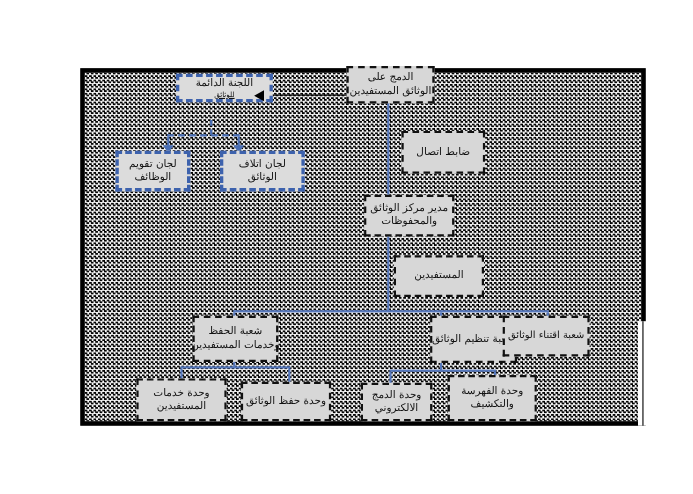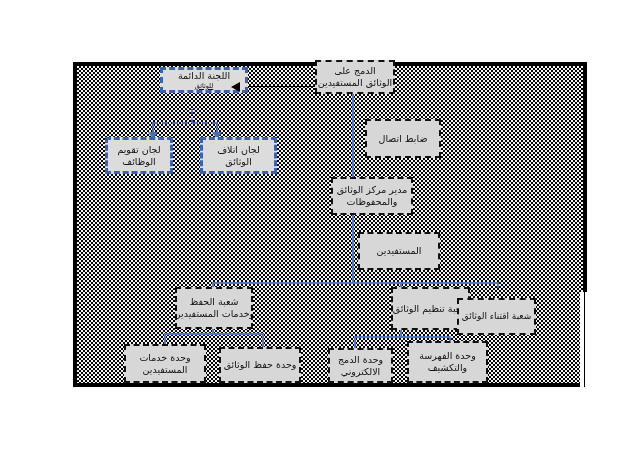--- a/index.html
+++ b/index.html
@@ -60,21 +60,21 @@
 
   #n-supervisor{left:315px;top:60px;width:80px;height:34px;}
   #n-committee{left:160px;top:67px;width:88px;height:26px;}
   #n-jobs{left:105px;top:137px;width:68px;height:37px;}
   #n-disposal{left:200px;top:137px;width:77px;height:37px;}
   #n-liaison{left:365px;top:119px;width:76px;height:39px;}
   #n-director{left:312px;top:177px;width:82px;height:38px;margin-left:19px;}
   #n-secretariat{left:358px;top:232px;width:82px;height:38px;}
   #n-presdiv{left:175px;top:287px;width:78px;height:42px;}
   #n-orgdiv{left:362px;top:287px;width:79px;height:43px;margin-left:29px;}
-  #n-acqdiv{left:457px;top:298px;width:79px;height:37px;font-size:9px;}
+  #n-acqdiv{left:457px;top:287px;width:79px;height:37px;font-size:9px;}
   #n-benunit{left:124px;top:344px;width:82px;height:39px;}
   #n-presunit{left:219px;top:347px;width:82px;height:36px;}
   #n-mergeunit{left:328px;top:348px;width:65px;height:35px;}
   #n-indexunit{left:407px;top:341px;width:81px;height:42px;}
 
   
   .watermark{position:absolute;left:240px;top:394px;width:160px;text-align:center;z-index:1;}
   .wm-logo{font-size:29px;font-weight:bold;color:#dcdcdc;line-height:1.0;}
   .wm-site{font-size:17px;color:#e2e2e2;letter-spacing:1px;font-family:"DejaVu Sans",sans-serif;}
 </style>

